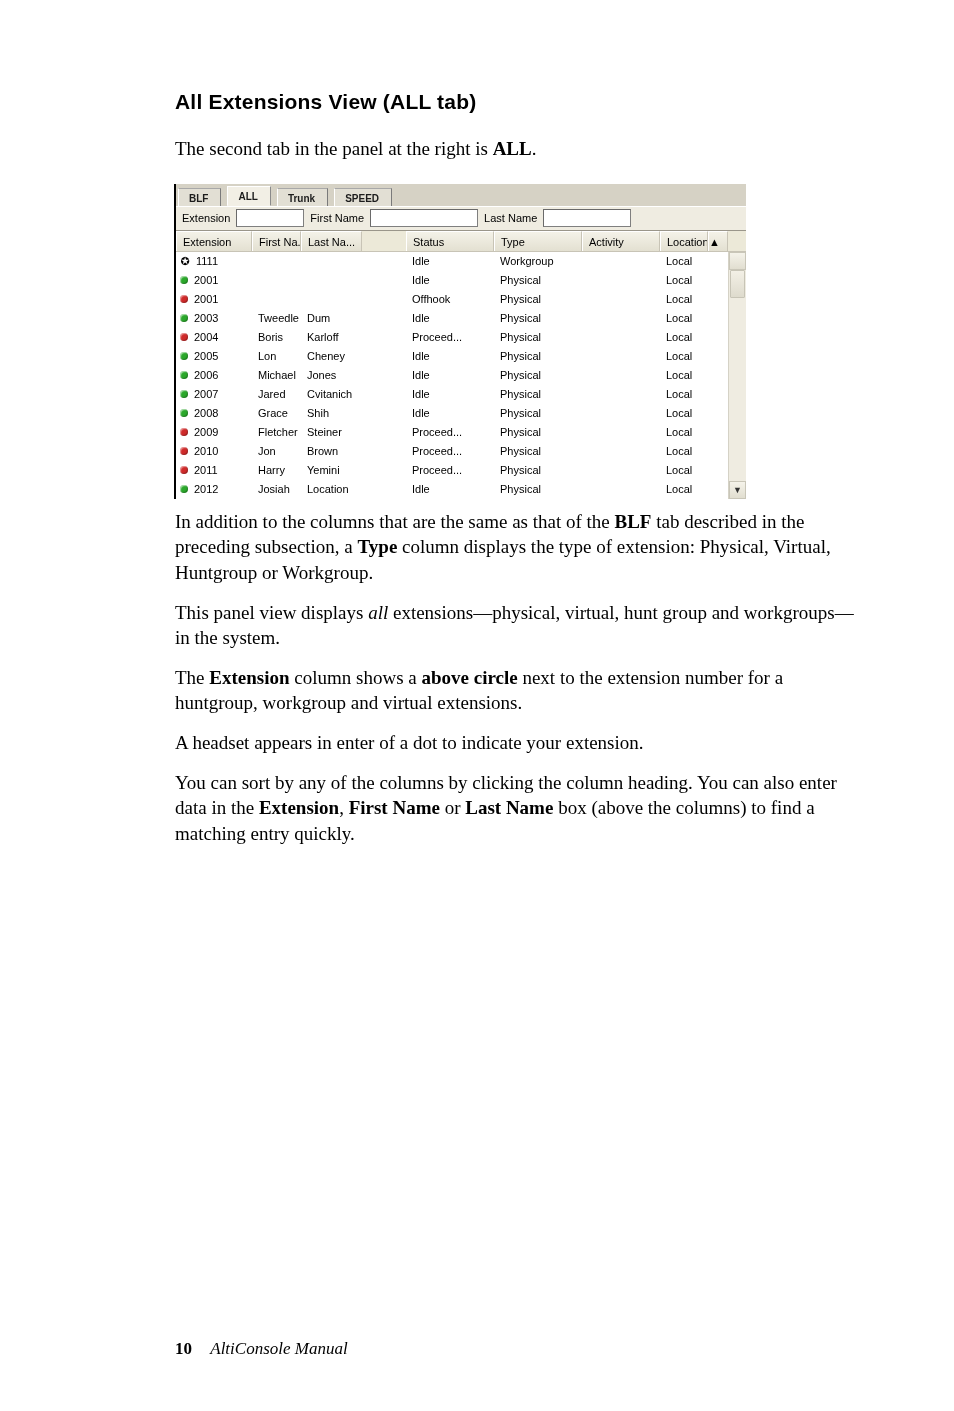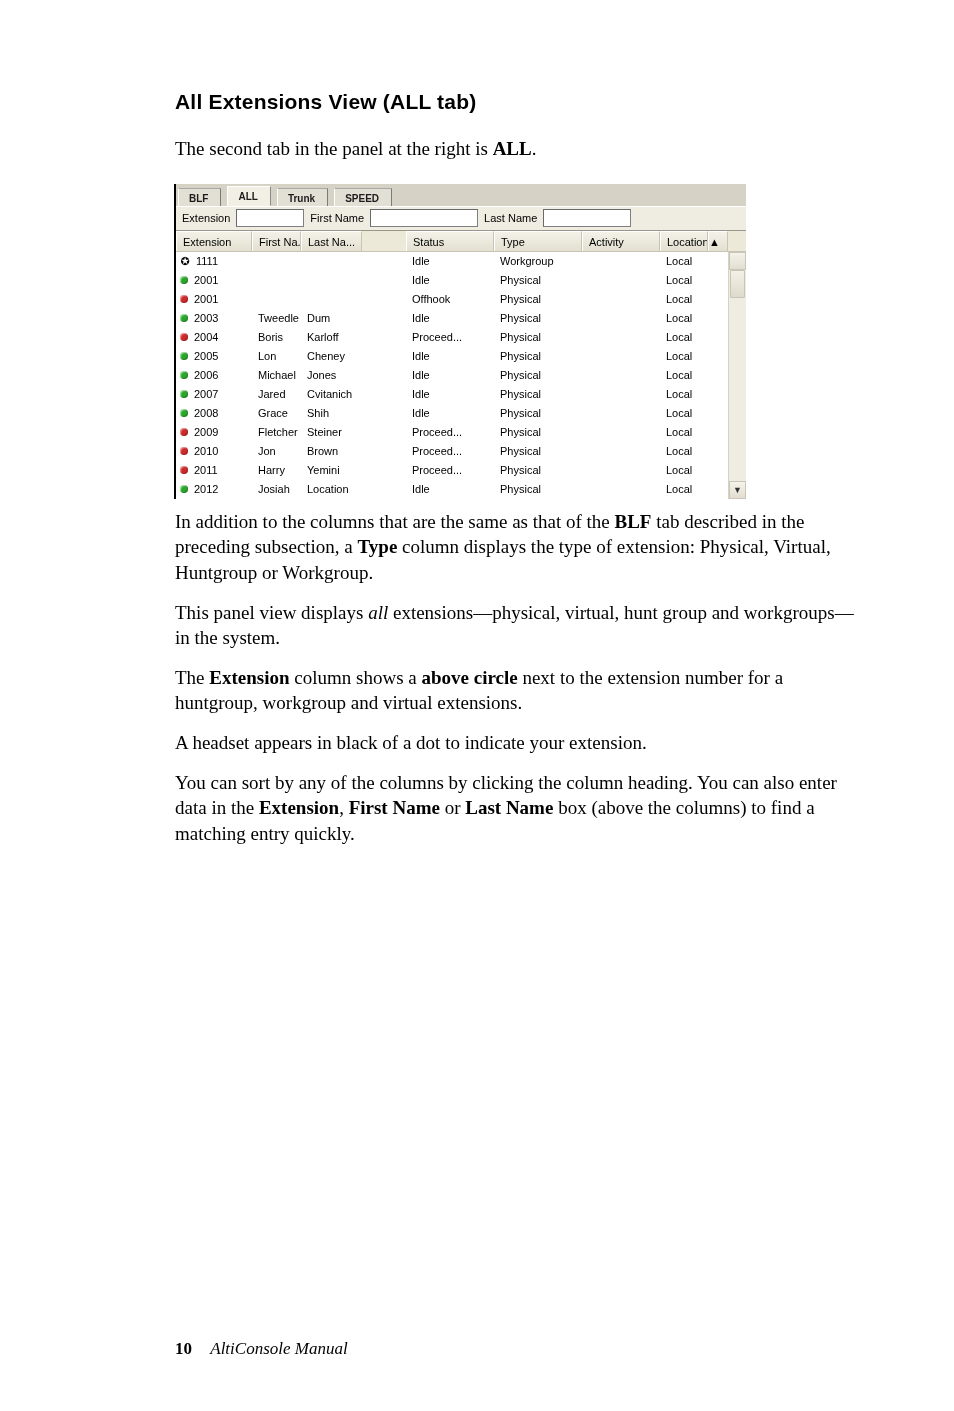--- a/index.html
+++ b/index.html
@@ -406,21 +406,21 @@
   </p>
 
   <p class="body">
     <span>This panel view displays </span><span class="ital">all</span><span> extensions—physical, virtual, hunt group and workgroups—in the system.</span>
   </p>
 
   <p class="body">
     <span>The </span><span class="bold">Extension</span><span> column shows a </span><span class="bold">above circle</span><span> next to the extension number for a huntgroup, workgroup and virtual extensions.</span>
   </p>
 
-  <p class="body">A headset appears in black of a dot to indicate your extension.</p>
+  <p class="body">A headset appears in enter of a dot to indicate your extension.</p>
 
   <p class="body">
     <span>You can sort by any of the columns by clicking the column heading. You can also enter data in the </span><span class="bold">Extension</span><span>, </span><span class="bold">First Name</span><span> or </span><span class="bold">Last Name</span><span> box (above the columns) to find a matching entry quickly.</span>
   </p>
 
   <div class="footer">
     <span class="pn">10</span>
     <span class="bk">AltiConsole Manual</span>
   </div>
 </div>

